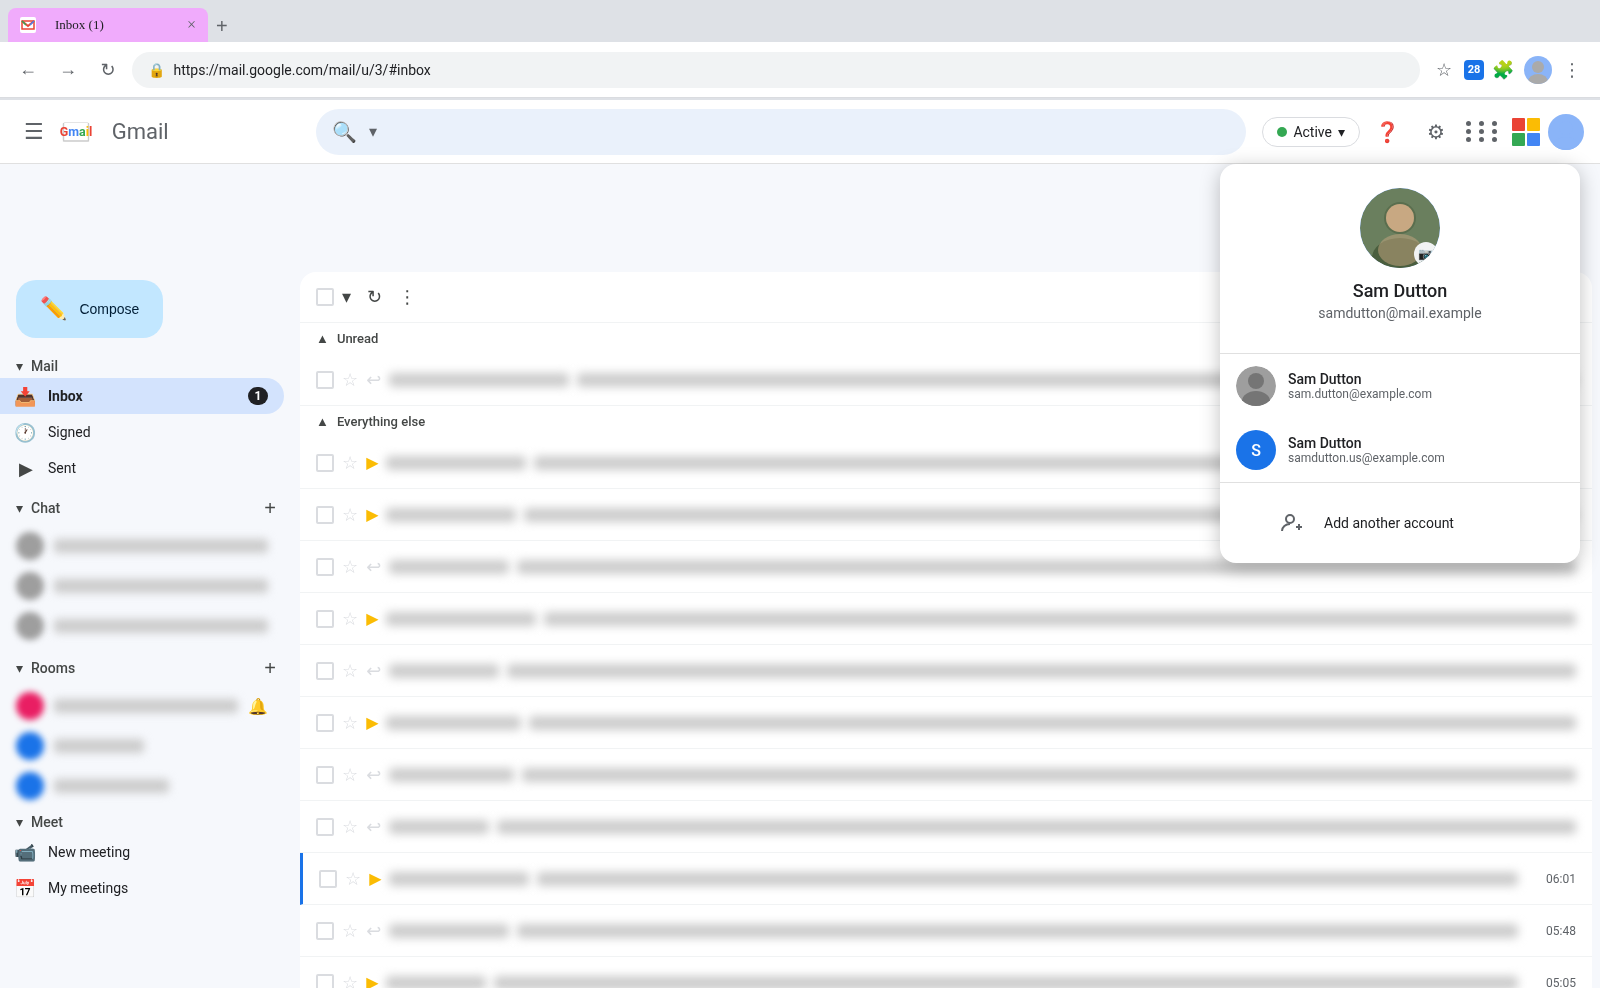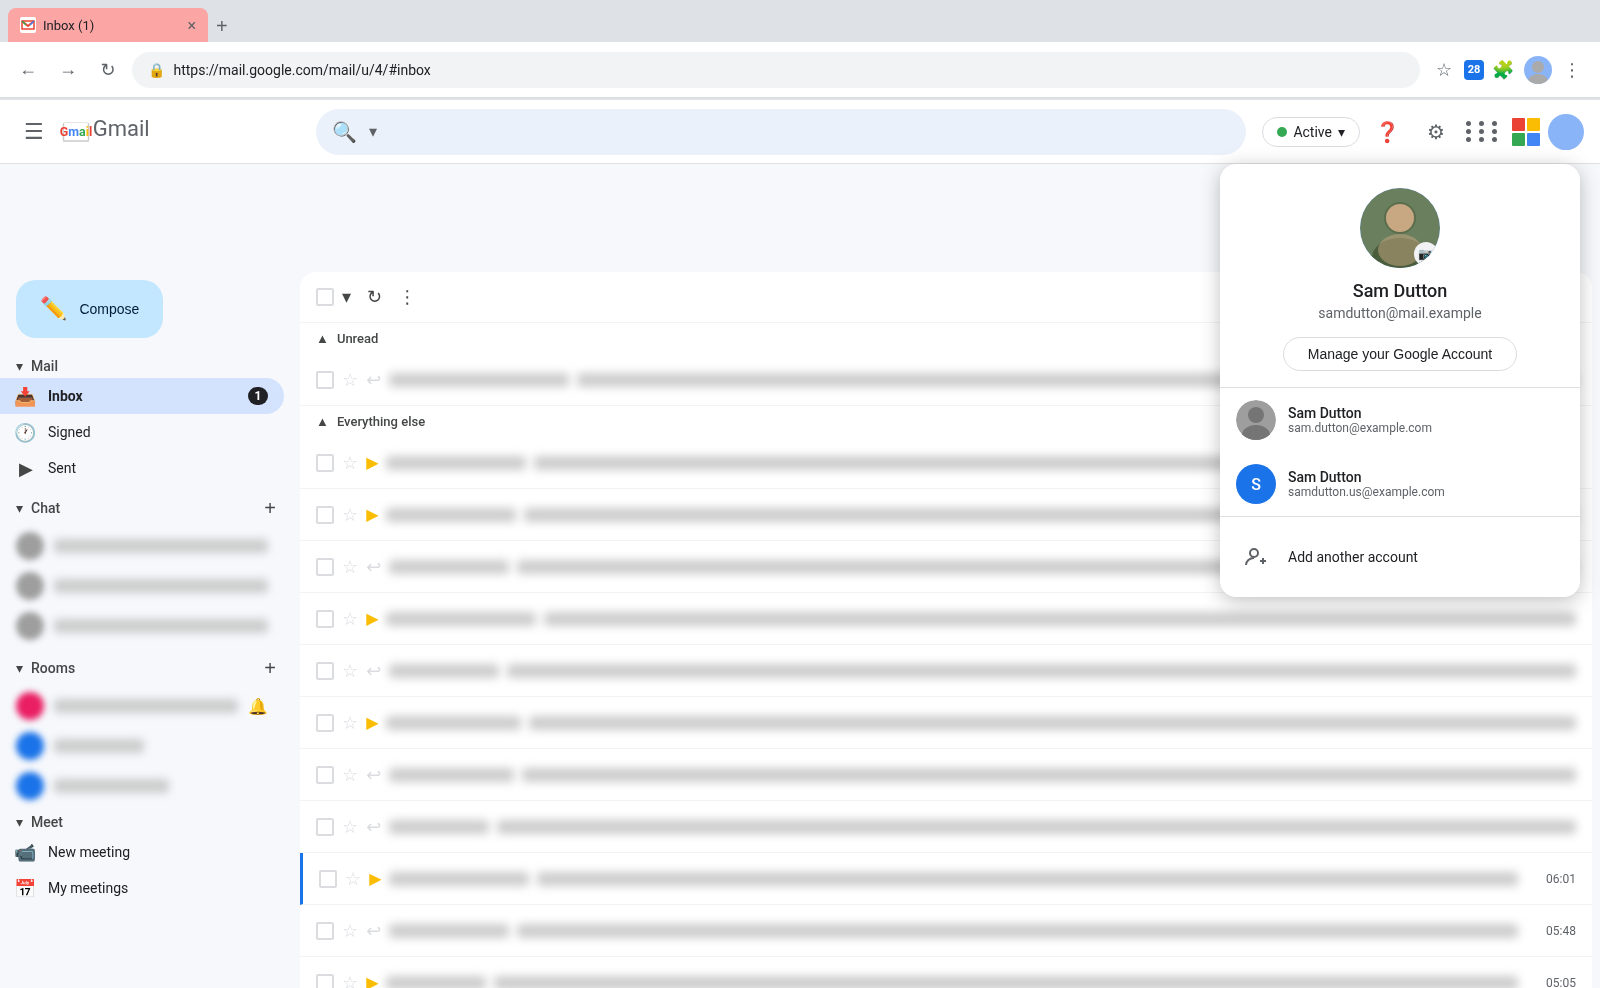--- a/index.html
+++ b/index.html
@@ -1,21 +1,21 @@
 <!DOCTYPE html>
 <html><head>
   <meta charset="utf-8">
   <style>
     * { box-sizing: border-box; margin: 0; padding: 0; }
     body { font-family: 'Google Sans', Roboto, Arial, sans-serif; background: #f6f8fc; overflow: hidden; width: 1600px; height: 988px; }
 
     
     .browser-chrome { background: #dee1e6; height: 100px; display: flex; flex-direction: column; }
     .browser-tabs { display: flex; align-items: flex-end; padding: 8px 8px 0 8px; height: 42px; }
-    .browser-tab { background: #fca5a5; border-radius: 8px 8px 0 0; padding: 0 12px; height: 34px; display: flex; align-items: center; gap: 7px; min-width: 200px; font-size: 13px; color: #202124; }
+    .browser-tab { background: #f0abfc; border-radius: 8px 8px 0 0; padding: 0 12px; height: 34px; display: flex; align-items: center; gap: 19px; min-width: 200px; font-size: 13px; color: #202124; font-family: Liberation Serif, serif; }
     .browser-tab .favicon { width: 16px; height: 16px; }
     .browser-tab .tab-title { flex: 1; overflow: hidden; white-space: nowrap; text-overflow: ellipsis; }
     .tab-close { color: #5f6368; cursor: pointer; font-size: 16px; }
     .tab-new { background: none; border: none; color: #5f6368; font-size: 20px; cursor: pointer; margin-left: 4px; padding: 4px; }
     .browser-toolbar { background: #fff; height: 56px; display: flex; align-items: center; padding: 0 12px; gap: 8px; border-bottom: 1px solid #dadce0; }
     .nav-btn { background: none; border: none; color: #5f6368; cursor: pointer; font-size: 18px; width: 32px; height: 32px; border-radius: 50%; display: flex; align-items: center; justify-content: center; }
     .address-bar { flex: 1; background: #f1f3f4; border-radius: 24px; height: 36px; display: flex; align-items: center; padding: 0 16px; gap: 8px; font-size: 14px; color: #202124; }
     .address-bar .lock-icon { color: #5f6368; font-size: 14px; }
     .browser-actions { display: flex; align-items: center; gap: 4px; }
     .browser-icon-btn { background: none; border: none; color: #5f6368; cursor: pointer; width: 32px; height: 32px; border-radius: 50%; display: flex; align-items: center; justify-content: center; font-size: 18px; }
@@ -38,21 +38,21 @@
     .sidebar-item.active .badge { background: #202124; }
     .chat-item { display: flex; align-items: center; padding: 4px 16px; height: 40px; cursor: pointer; border-radius: 0 20px 20px 0; margin-right: 16px; gap: 10px; }
     .chat-avatar { width: 28px; height: 28px; border-radius: 50%; background: #ccc; }
     .chat-name { font-size: 14px; color: #202124; flex: 1; overflow: hidden; white-space: nowrap; text-overflow: ellipsis; }
     .section-add-btn { background: none; border: none; color: #444746; cursor: pointer; font-size: 20px; width: 28px; height: 28px; border-radius: 50%; display: flex; align-items: center; justify-content: center; }
 
     
     .app-header { background: #fff; height: 64px; display: flex; align-items: center; padding: 0 16px; gap: 16px; border-bottom: 1px solid #e0e0e0; position: absolute; top: 100px; left: 0; right: 0; z-index: 10; }
     .header-left { display: flex; align-items: center; gap: 8px; width: 284px; }
     .menu-btn { background: none; border: none; cursor: pointer; color: #5f6368; font-size: 22px; padding: 8px; border-radius: 50%; }
-    .gmail-logo { display: flex; gap: 1px; }
+    .gmail-logo { display: flex; align-items: center; gap: 20px; }
     .gmail-m { width: 32px; height: 32px; }
     .gmail-text { font-size: 22px; color: #5f6368; font-weight: 400; }
     .search-bar { flex: 1; background: #eaf1fb; border-radius: 24px; height: 46px; display: flex; align-items: center; padding: 0 16px; gap: 12px; }
     .search-bar input { border: none; background: transparent; font-size: 16px; flex: 1; outline: none; color: #202124; }
     .search-icon { color: #5f6368; font-size: 20px; }
     .header-right { display: flex; align-items: center; gap: 8px; }
     .header-icon-btn { background: none; border: none; cursor: pointer; color: #5f6368; width: 40px; height: 40px; border-radius: 50%; display: flex; align-items: center; justify-content: center; font-size: 20px; }
     .active-status { display: flex; align-items: center; gap: 6px; border: 1px solid #dadce0; border-radius: 20px; padding: 6px 14px; cursor: pointer; font-size: 14px; color: #202124; background: #fff; }
     .active-dot { width: 10px; height: 10px; border-radius: 50%; background: #34a853; }
     .apps-grid { display: grid; grid-template-columns: repeat(3, 10px); gap: 3px; padding: 6px; }
@@ -85,21 +85,21 @@
     .account-email { font-size: 14px; color: #5f6368; margin-bottom: 16px; }
     .manage-btn { border: 1px solid #dadce0; background: none; border-radius: 20px; padding: 8px 24px; font-size: 14px; color: #202124; cursor: pointer; }
     .account-list { border-bottom: 1px solid #e0e0e0; }
     .account-item { display: flex; align-items: center; padding: 12px 16px; gap: 12px; cursor: pointer; }
     .account-item-avatar { width: 40px; height: 40px; border-radius: 50%; flex-shrink: 0; overflow: hidden; display: flex; align-items: center; justify-content: center; }
     .account-item-avatar.teal { background: #1a73e8; color: white; font-size: 16px; font-weight: 500; }
     .account-item-info { flex: 1; }
     .account-item-name { font-size: 14px; color: #202124; font-weight: 500; }
     .account-item-email { font-size: 12px; color: #5f6368; }
     .signed-out-badge { font-size: 12px; color: #5f6368; }
-    .account-footer { padding: 8px 0; }
+    .account-footer { padding: 8px 0; margin-left: 36px; }
     .footer-item { display: flex; align-items: center; padding: 12px 16px; gap: 12px; cursor: pointer; font-size: 14px; color: #202124; }
     .footer-icon { width: 40px; height: 40px; border-radius: 50%; display: flex; align-items: center; justify-content: center; font-size: 18px; color: #5f6368; }
   </style>
 </head>
 <body>
 
 <div class="browser-chrome">
   <div class="browser-tabs">
     <div class="browser-tab">
       <span class="favicon">
@@ -115,21 +115,21 @@
       <span class="tab-close">×</span>
     </div>
     <button class="tab-new">+</button>
   </div>
   <div class="browser-toolbar">
     <button class="nav-btn">←</button>
     <button class="nav-btn">→</button>
     <button class="nav-btn">↻</button>
     <div class="address-bar">
       <span class="lock-icon">🔒</span>
-      <span>https://mail.google.com/mail/u/4/#inbox</span>
+      <span>https://mail.google.com/mail/u/3/#inbox</span>
     </div>
     <div class="browser-actions">
       <button class="browser-icon-btn">☆</button>
       <div class="ext-badge">28</div>
       <button class="browser-icon-btn">🧩</button>
       <div class="profile-avatar-small">
         <svg width="28" height="28" viewBox="0 0 28 28">
             <circle cx="14" cy="11" r="6" fill="#aaa"></circle>
             <ellipse cx="14" cy="26" rx="10" ry="8" fill="#aaa"></ellipse>
           </svg>
@@ -426,21 +426,20 @@
 
         <circle cx="40" cy="30" r="14" fill="#c8a882"></circle>
         <ellipse cx="40" cy="62" rx="22" ry="16" fill="#c8a882" opacity="0.5"></ellipse>
       </svg>
       <div class="camera-btn">
         <span>📷</span>
       </div>
     </div>
     <div class="account-name">Sam Dutton</div>
     <div class="account-email">samdutton@mail.example</div>
-    <button class="manage-btn">Manage your Google Account</button>
   </div>
 
   <div class="account-list">
 
     <div class="account-item">
       <div class="account-item-avatar">
         <svg width="40" height="40" viewBox="0 0 40 40">
             <circle cx="20" cy="20" r="20" fill="#9e9e9e"></circle>
             <circle cx="20" cy="15" r="8" fill="#757575"></circle>
             <ellipse cx="20" cy="35" rx="14" ry="10" fill="#757575"></ellipse>

